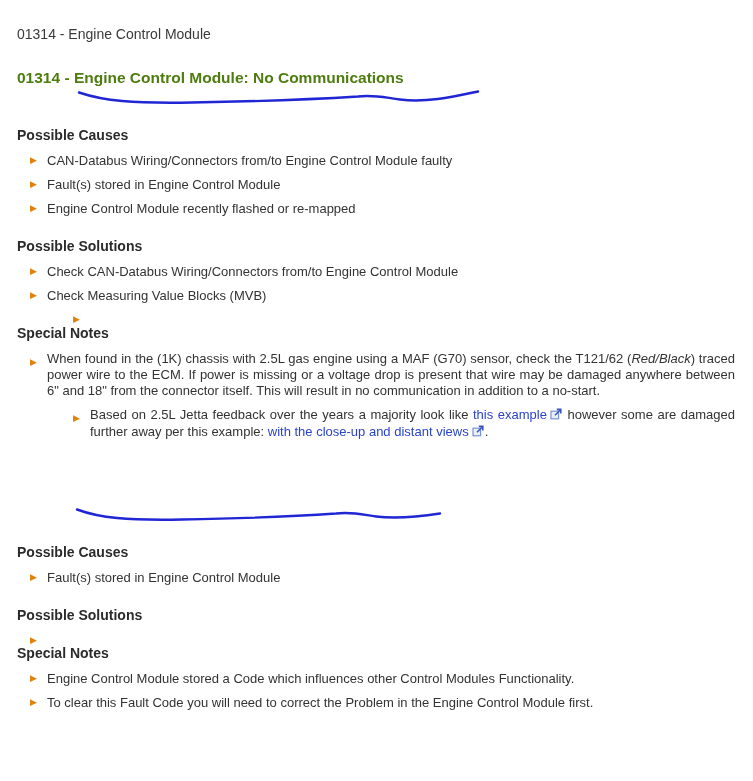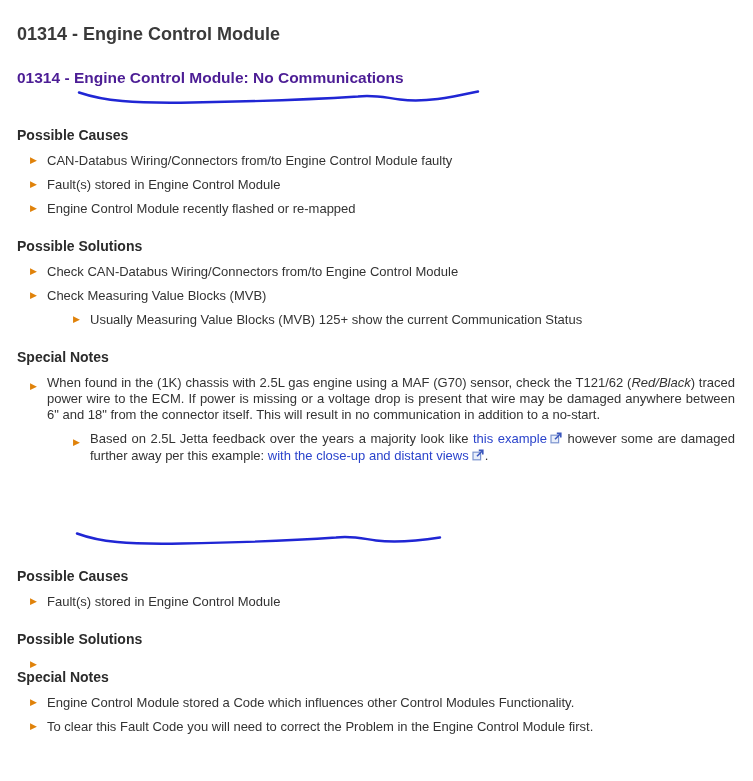--- a/index.html
+++ b/index.html
@@ -4,30 +4,30 @@
 <style>
   * { margin: 0; padding: 0; box-sizing: border-box; }
   html, body { width: 753px; height: 781px; background: #ffffff; overflow: hidden; }
   body {
     font-family: "Liberation Sans", "DejaVu Sans", sans-serif;
     color: #333333;
     font-size: 13px;
     padding: 14px 18px 0 17px;
   }
   .page-title {
-    font-size: 18px;
-    font-weight: 700;
+    font-size: 14px;
+    font-weight: 400;
     color: #3a3a3a;
     margin: 9px 0 23px 0;
     line-height: 22px;
   }
   .fault-heading {
     font-size: 15.5px;
     font-weight: 700;
-    color: #4c1d95;
+    color: #4d7c0f;
     line-height: 20px;
     margin: 0;
   }
   .squiggle-wrap { height: 18px; line-height: 0; }
   .squiggle-wrap.s1 { margin-left: 57px; }
   .squiggle-wrap.s2 { margin-left: 55px; }
   .sub-heading {
     font-size: 14px;
     font-weight: 700;
     color: #2b2b2b;
@@ -80,21 +80,21 @@
     <li><span class="tri">▶</span><span>CAN-Databus Wiring/Connectors from/to Engine Control Module faulty</span></li>
     <li><span class="tri">▶</span><span>Fault(s) stored in Engine Control Module</span></li>
     <li><span class="tri">▶</span><span>Engine Control Module recently flashed or re-mapped</span></li>
   </ul>
 
   <h3 class="sub-heading">Possible Solutions</h3>
   <ul class="arrow-list">
     <li><span class="tri">▶</span><span>Check CAN-Databus Wiring/Connectors from/to Engine Control Module</span></li>
     <li><span class="tri">▶</span><span>Check Measuring Value Blocks (MVB)</span>
       <ul class="arrow-list">
-        <li><span class="tri">▶</span><span>Usually Measuring Value Blocks (MVB) 125+ show the current Communication Status</span></li>
+        <li><span class="tri">▶</span></li>
       </ul>
     </li>
   </ul>
 
   <h3 class="sub-heading">Special Notes</h3>
   <ul class="arrow-list">
     <li class="note-par">
       <span class="tri">▶</span><span>When found in the (1K) chassis with 2.5L gas engine using a MAF (G70) sensor, check the T121/62 (</span><span class="em">Red/Black</span><span>) traced power wire to the ECM. If power is missing or a voltage drop is present that wire may be damaged anywhere between 6" and 18" from the connector itself. This will result in no communication in addition to a no-start.</span>
       <ul class="arrow-list">
         <li class="note-par">

